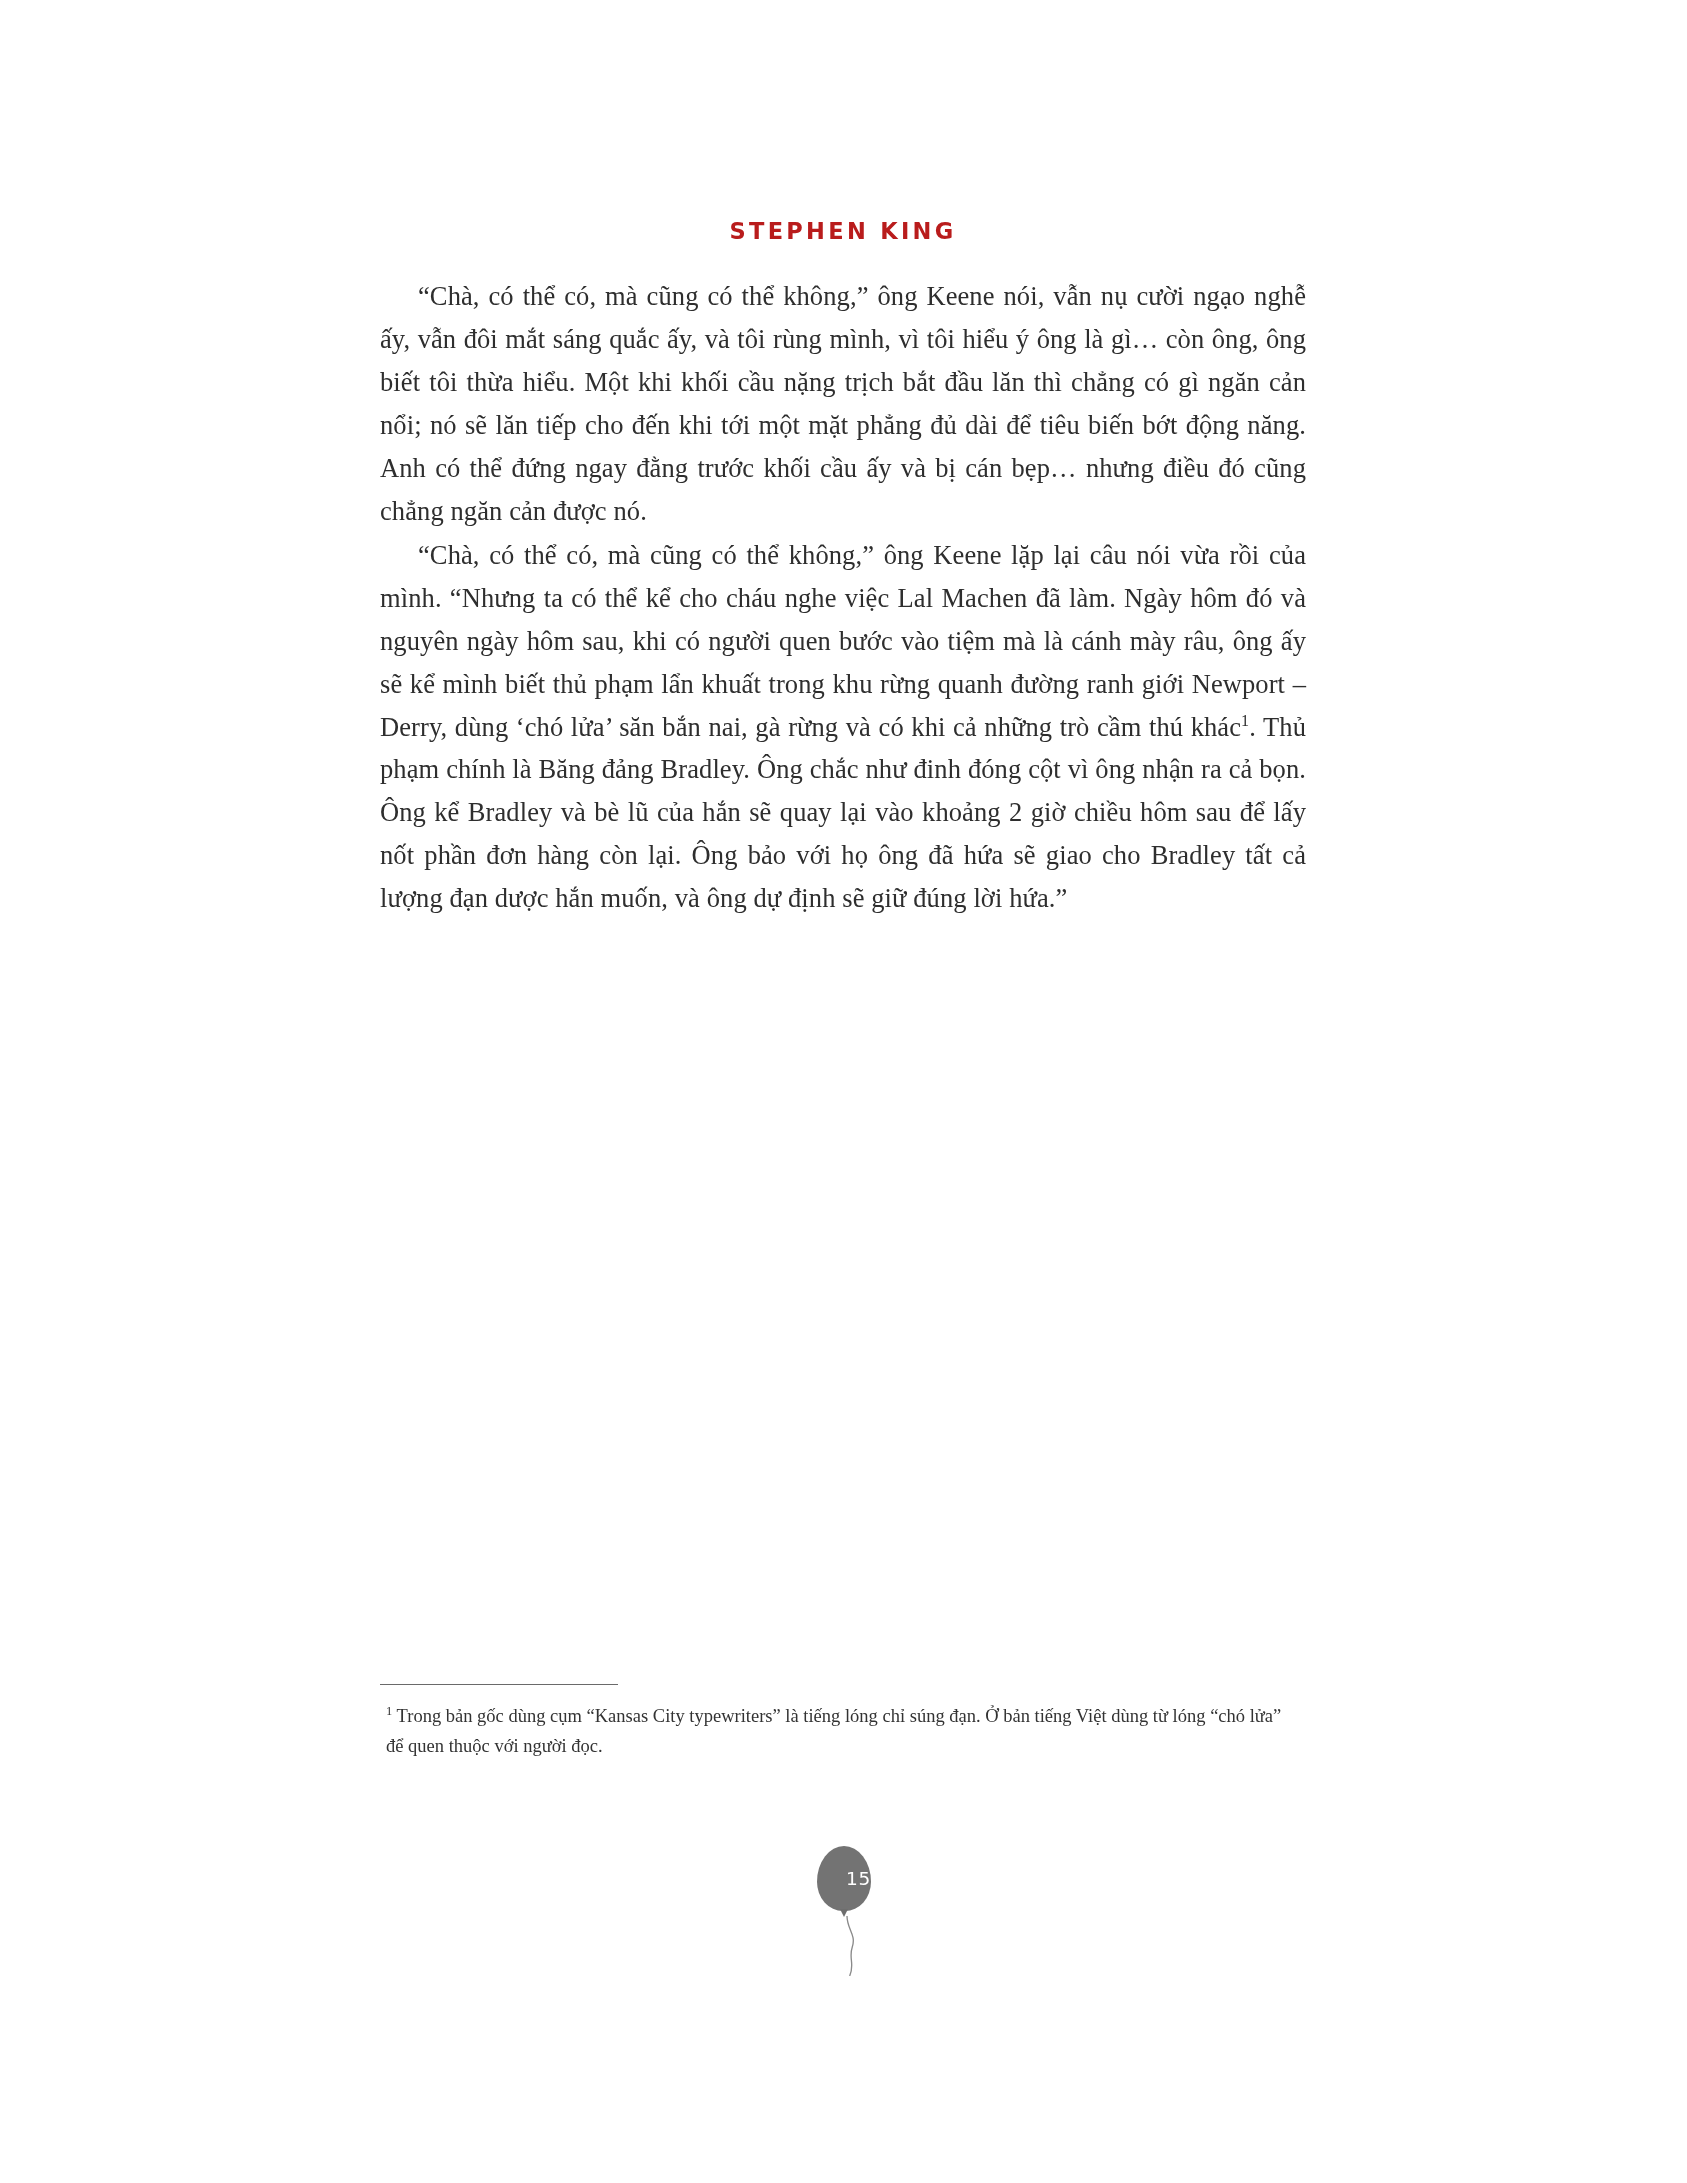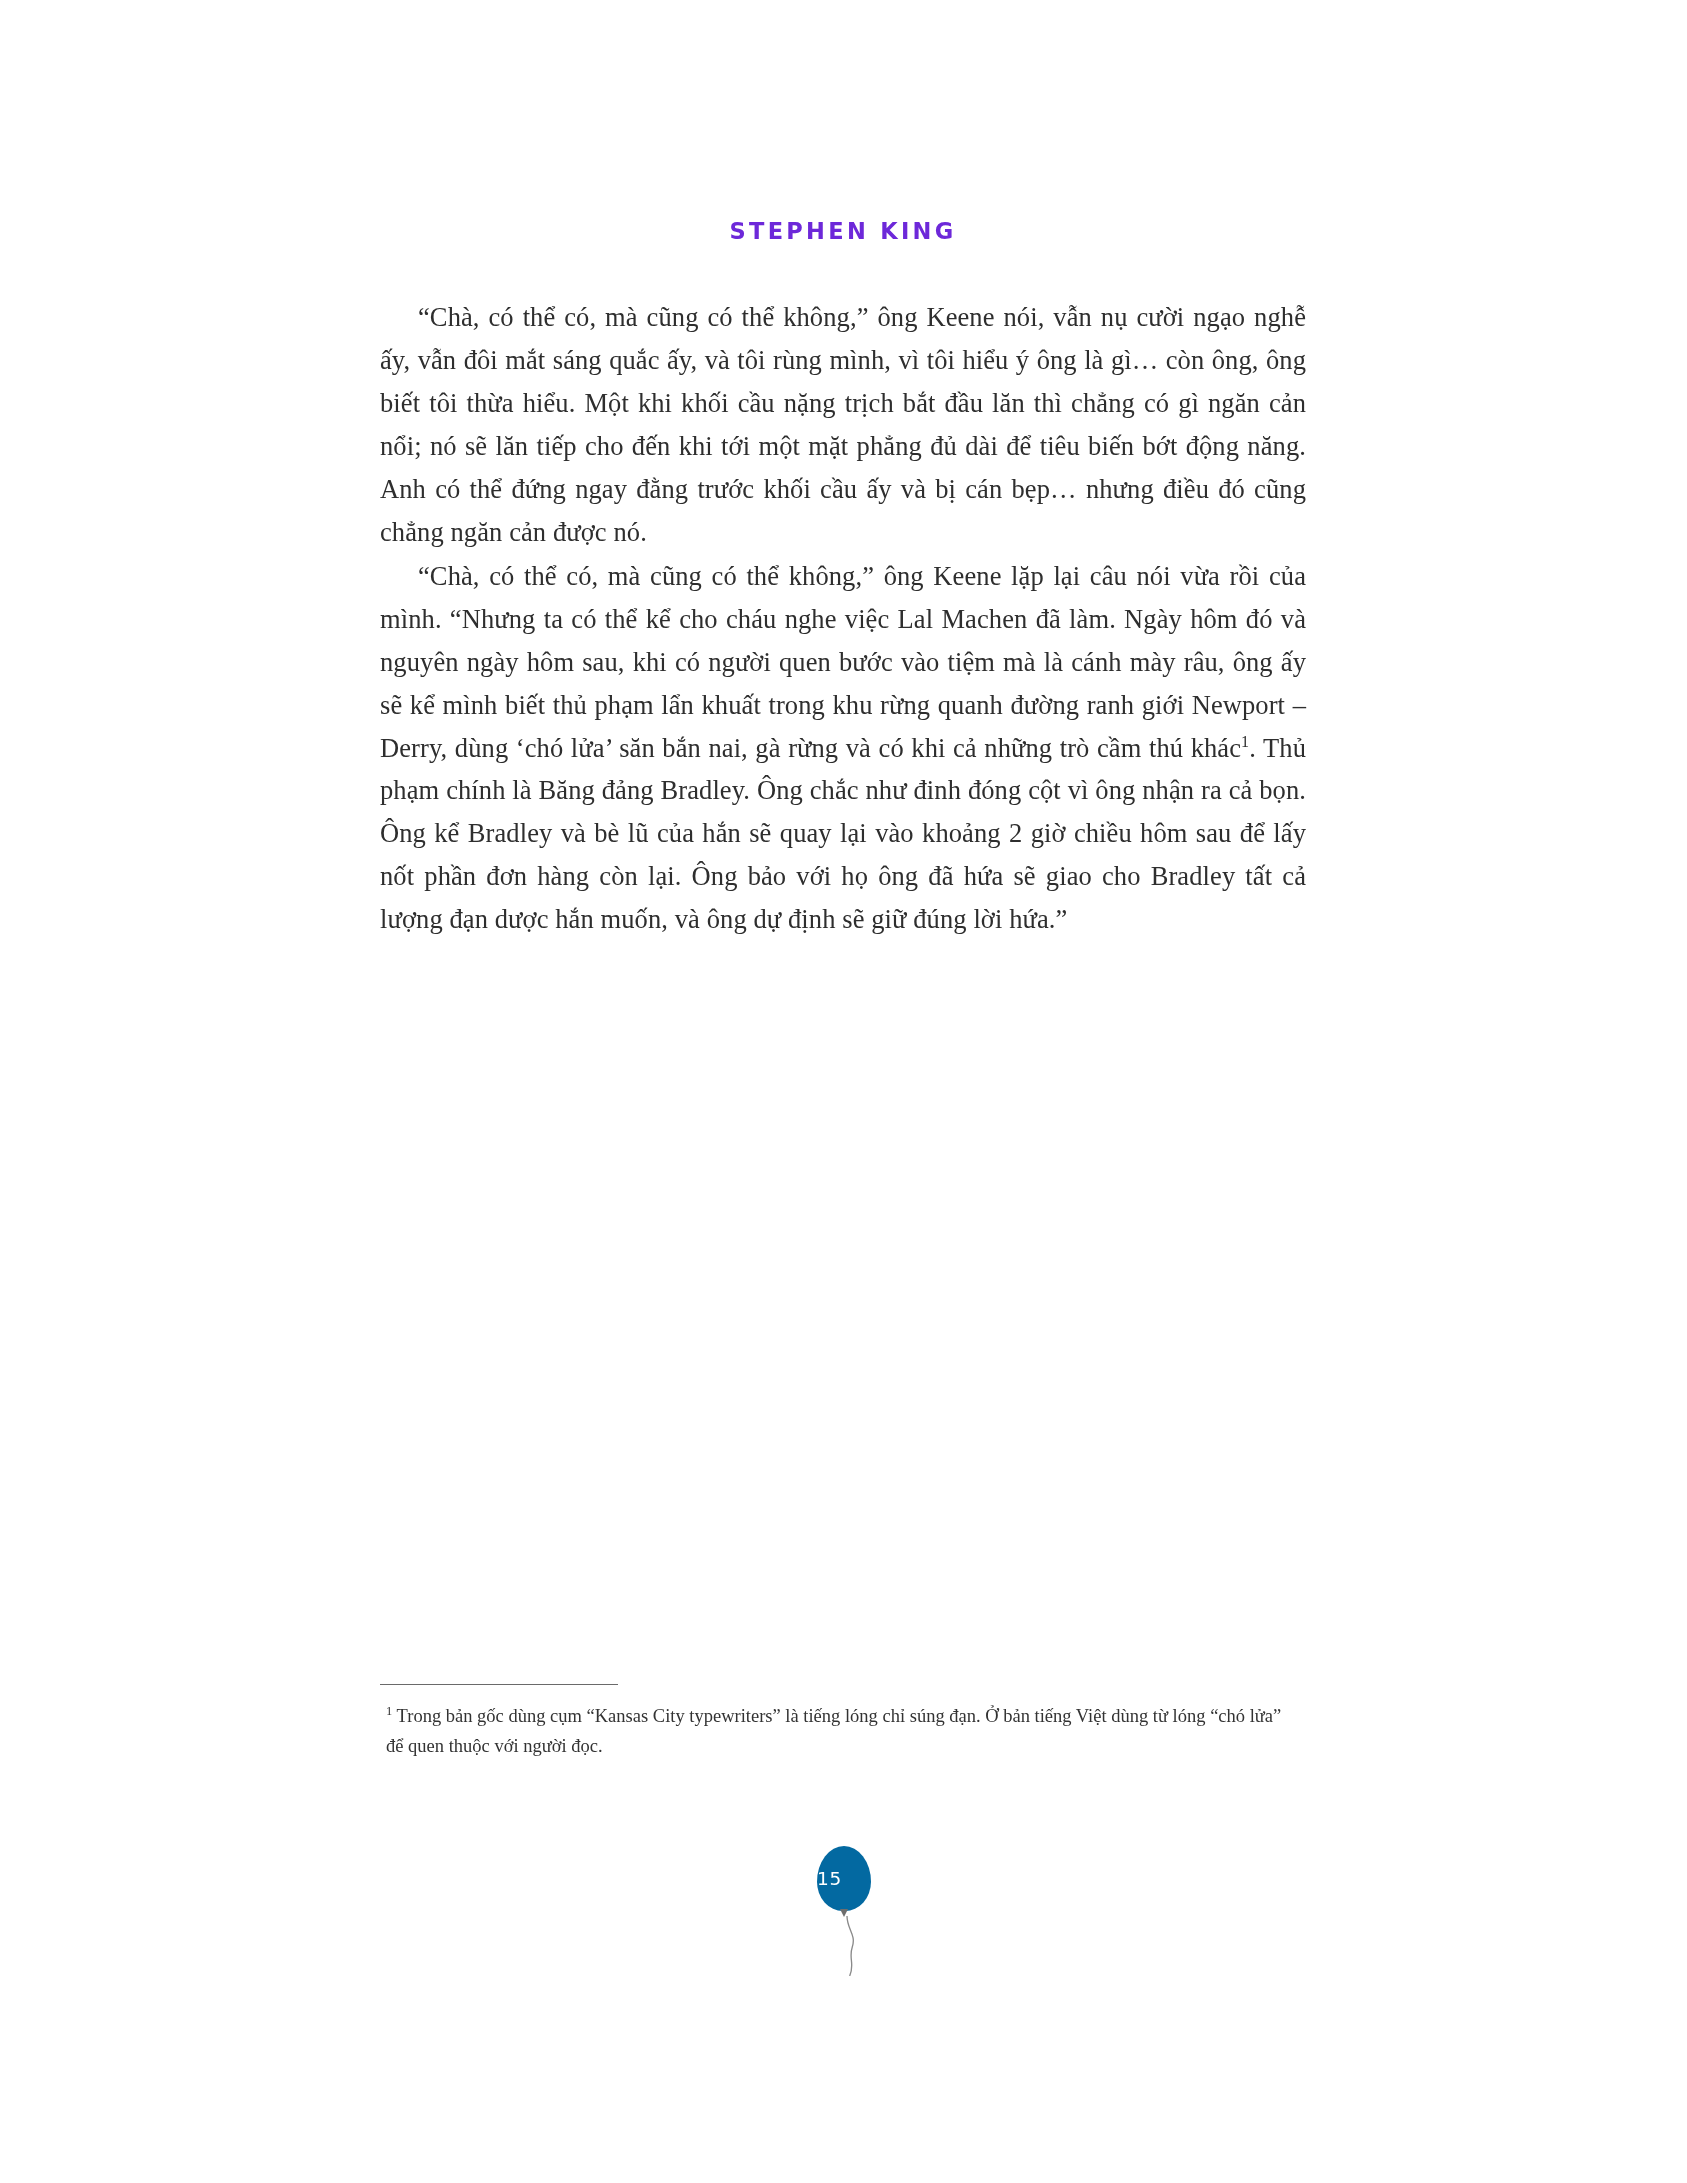--- a/index.html
+++ b/index.html
@@ -26,23 +26,23 @@
     position: absolute;
     left: 380px;
     top: 218px;
     width: 926px;
   }
   .running-head {
     font-family: "DejaVu Sans", sans-serif;
     font-size: 22.5px;
     letter-spacing: 3.3px;
     font-weight: 600;
-    color: #6d28d9;
+    color: #b91c1c;
     text-align: center;
-    margin: 0 0 52px 0;
+    margin: 0 0 31px 0;
   }
   p.body-par {
     font-size: 26.5px;
     line-height: 1.62;
     text-align: justify;
     margin: 0 0 1.3px 0;
     text-indent: 0;
     color: #2e2e2e;
     font-family: "Liberation Serif", serif;
     letter-spacing: 0.1px;
@@ -91,25 +91,25 @@
     position: relative;
     width: 99px;
     height: 198px;
   }
   .balloon {
     position: absolute;
     left: 23px;
     top: 0;
     width: 54px;
     height: 65px;
-    background: #0369a1;
+    background: #737373;
     border-radius: 50% 50% 48% 48% / 55% 55% 45% 45%;
     display: flex;
     align-items: center;
-    justify-content: flex-start;
+    justify-content: flex-end;
   }
   .balloon-knot {
     position: absolute;
     left: 46px;
     top: 63px;
     width: 0;
     height: 0;
     border-left: 4.6px solid transparent;
     border-right: 4.6px solid transparent;
     border-top: 8px solid #6e6e6e;

